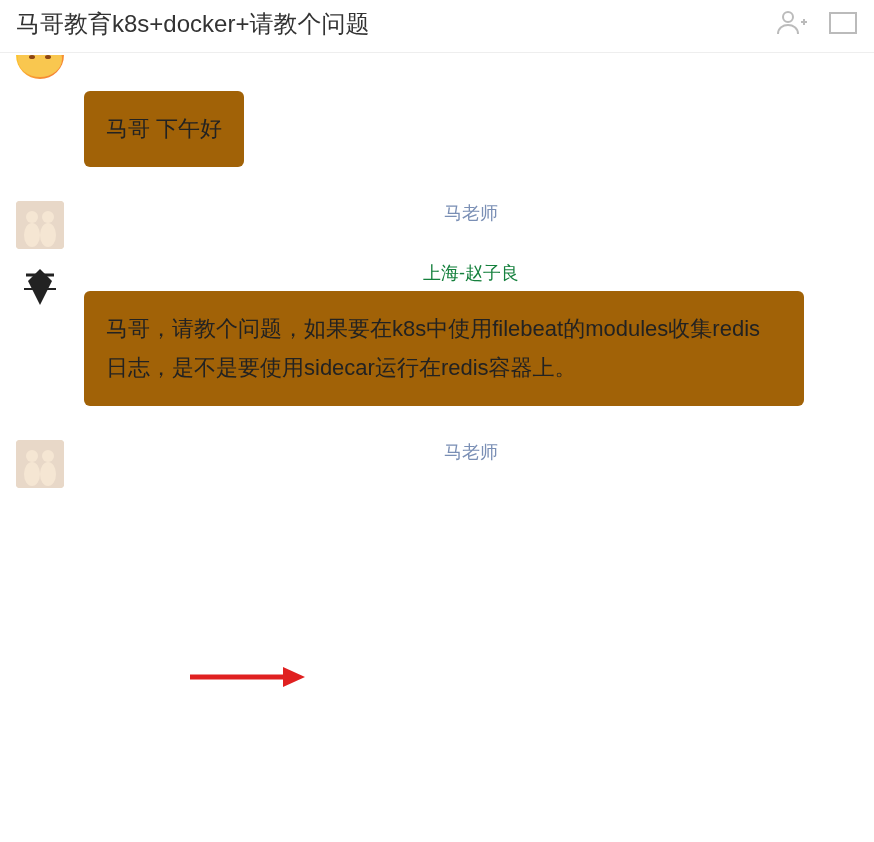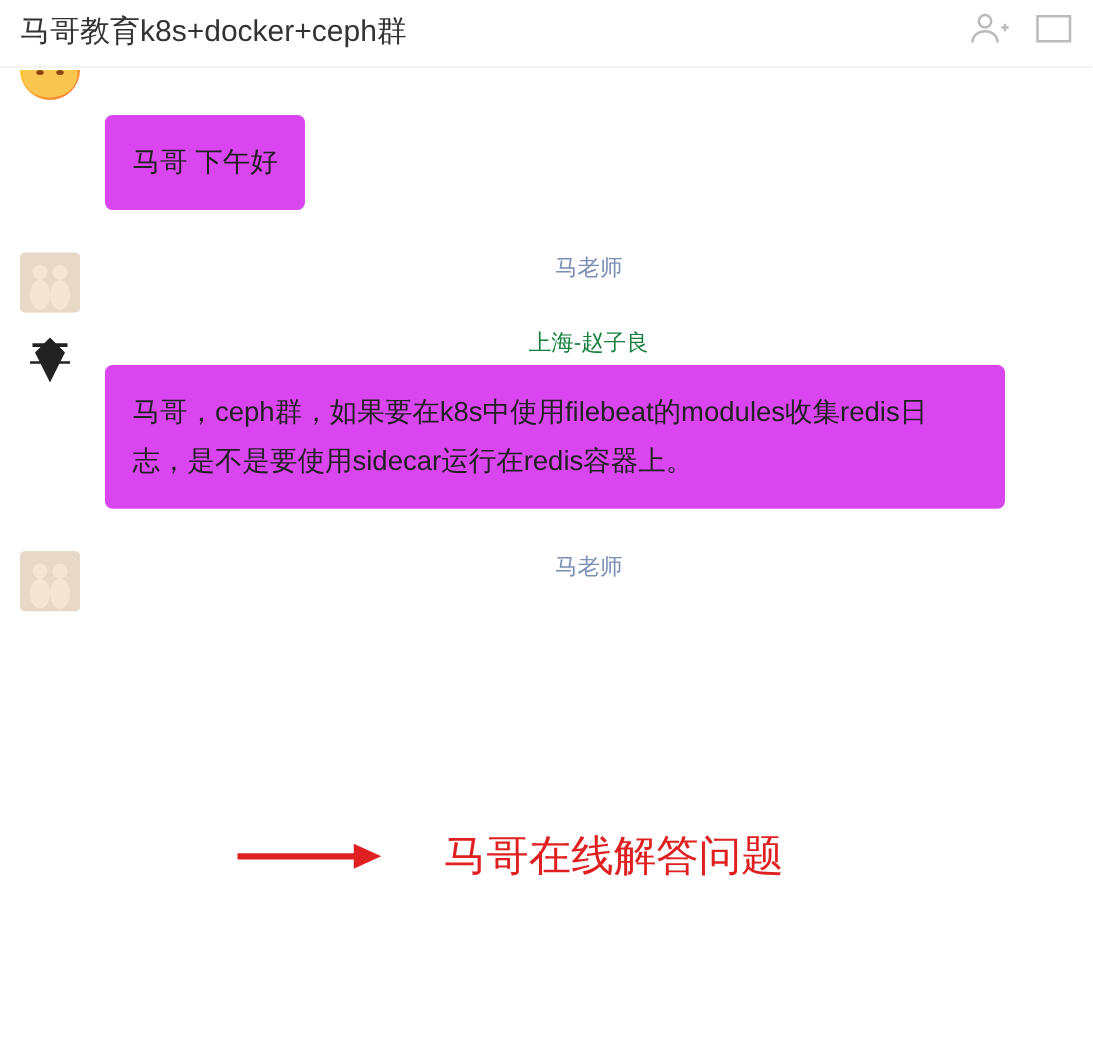--- a/index.html
+++ b/index.html
@@ -52,21 +52,21 @@
       overflow: hidden;
     }
     .avatar-emoji { background: linear-gradient(135deg, #fdc830, #f37335); }
     .avatar-two { background: #e8d5c0; }
     .avatar-ninja { background: #fff; }
     .msg-content { flex: 1; display: flex; flex-direction: column; }
     .nickname { font-size: 18px; color: #6b7280; margin-bottom: 6px; text-align: center; }
     .nickname-teacher { color: #7a8fb5; }
     .nickname-student { color: #15803d; }
     .bubble {
-      background: #d946ef;
+      background: #a16207;
       border-radius: 6px;
       padding: 18px 22px;
       font-size: 22px;
       color: #222;
       line-height: 1.8;
       max-width: 700px;
       width: fit-content;
     }
     .bubble-wide { max-width: 720px; }
     .timestamp {
@@ -90,21 +90,21 @@
       font-weight: 500;
       margin-left: 50px;
     }
     .avatar-two svg { width: 48px; height: 48px; }
     .avatar-ninja svg { width: 48px; height: 48px; }
   </style>
 </head>
 <body>
 
 <div class="header">
-  <div class="header-title">马哥教育k8s+docker+ceph群</div>
+  <div class="header-title">马哥教育k8s+docker+请教个问题</div>
   <div class="header-icons">
     <span class="header-icon">
       <svg width="32" height="28" viewBox="0 0 32 28" fill="none" stroke="#bbb" stroke-width="2">
         <circle cx="12" cy="9" r="5"></circle>
         <path d="M2 26c0-6 5-9 10-9s10 3 10 9"></path>
         <line x1="25" y1="14" x2="31" y2="14"></line>
         <line x1="28" y1="11" x2="28" y2="17"></line>
       </svg>
     </span>
     <span class="header-icon">
@@ -150,21 +150,21 @@
     <div class="avatar avatar-ninja">
       <svg viewBox="0 0 48 48">
         <rect width="48" height="48" fill="#fff"></rect>
         <path d="M24 8 L12 20 L18 32 L24 44 L30 32 L36 20 Z" fill="#222"></path>
         <line x1="10" y1="14" x2="38" y2="14" stroke="#222" stroke-width="3"></line>
         <line x1="8" y1="28" x2="40" y2="28" stroke="#222" stroke-width="2"></line>
       </svg>
     </div>
     <div class="msg-content">
       <div class="nickname nickname-student">上海-赵子良</div>
-      <div class="bubble bubble-wide">马哥，ceph群，如果要在k8s中使用filebeat的modules收集redis日志，是不是要使用sidecar运行在redis容器上。</div>
+      <div class="bubble bubble-wide">马哥，请教个问题，如果要在k8s中使用filebeat的modules收集redis日志，是不是要使用sidecar运行在redis容器上。</div>
     </div>
   </div>
 
   <div class="msg-row" style="margin-top:34px;">
     <div class="avatar avatar-two">
       <svg viewBox="0 0 48 48">
         <rect width="48" height="48" fill="#e8d8c8"></rect>
         <circle cx="16" cy="16" r="6" fill="#f5e6d3"></circle>
         <ellipse cx="16" cy="34" rx="8" ry="12" fill="#f5e6d3"></ellipse>
         <circle cx="32" cy="16" r="6" fill="#f5e6d3"></circle>
@@ -174,16 +174,15 @@
     <div class="msg-content">
       <div class="nickname nickname-teacher">马老师</div>
     </div>
   </div>
 
   <div class="annotation-wrap">
     <svg class="arrow-svg" viewBox="0 0 120 32">
       <line x1="5" y1="16" x2="100" y2="16" stroke="#e02020" stroke-width="5"></line>
       <polygon points="98,6 120,16 98,26" fill="#e02020"></polygon>
     </svg>
-    <div class="annotation-text">马哥在线解答问题</div>
   </div>
 
 </div>
 
 </body></html>

